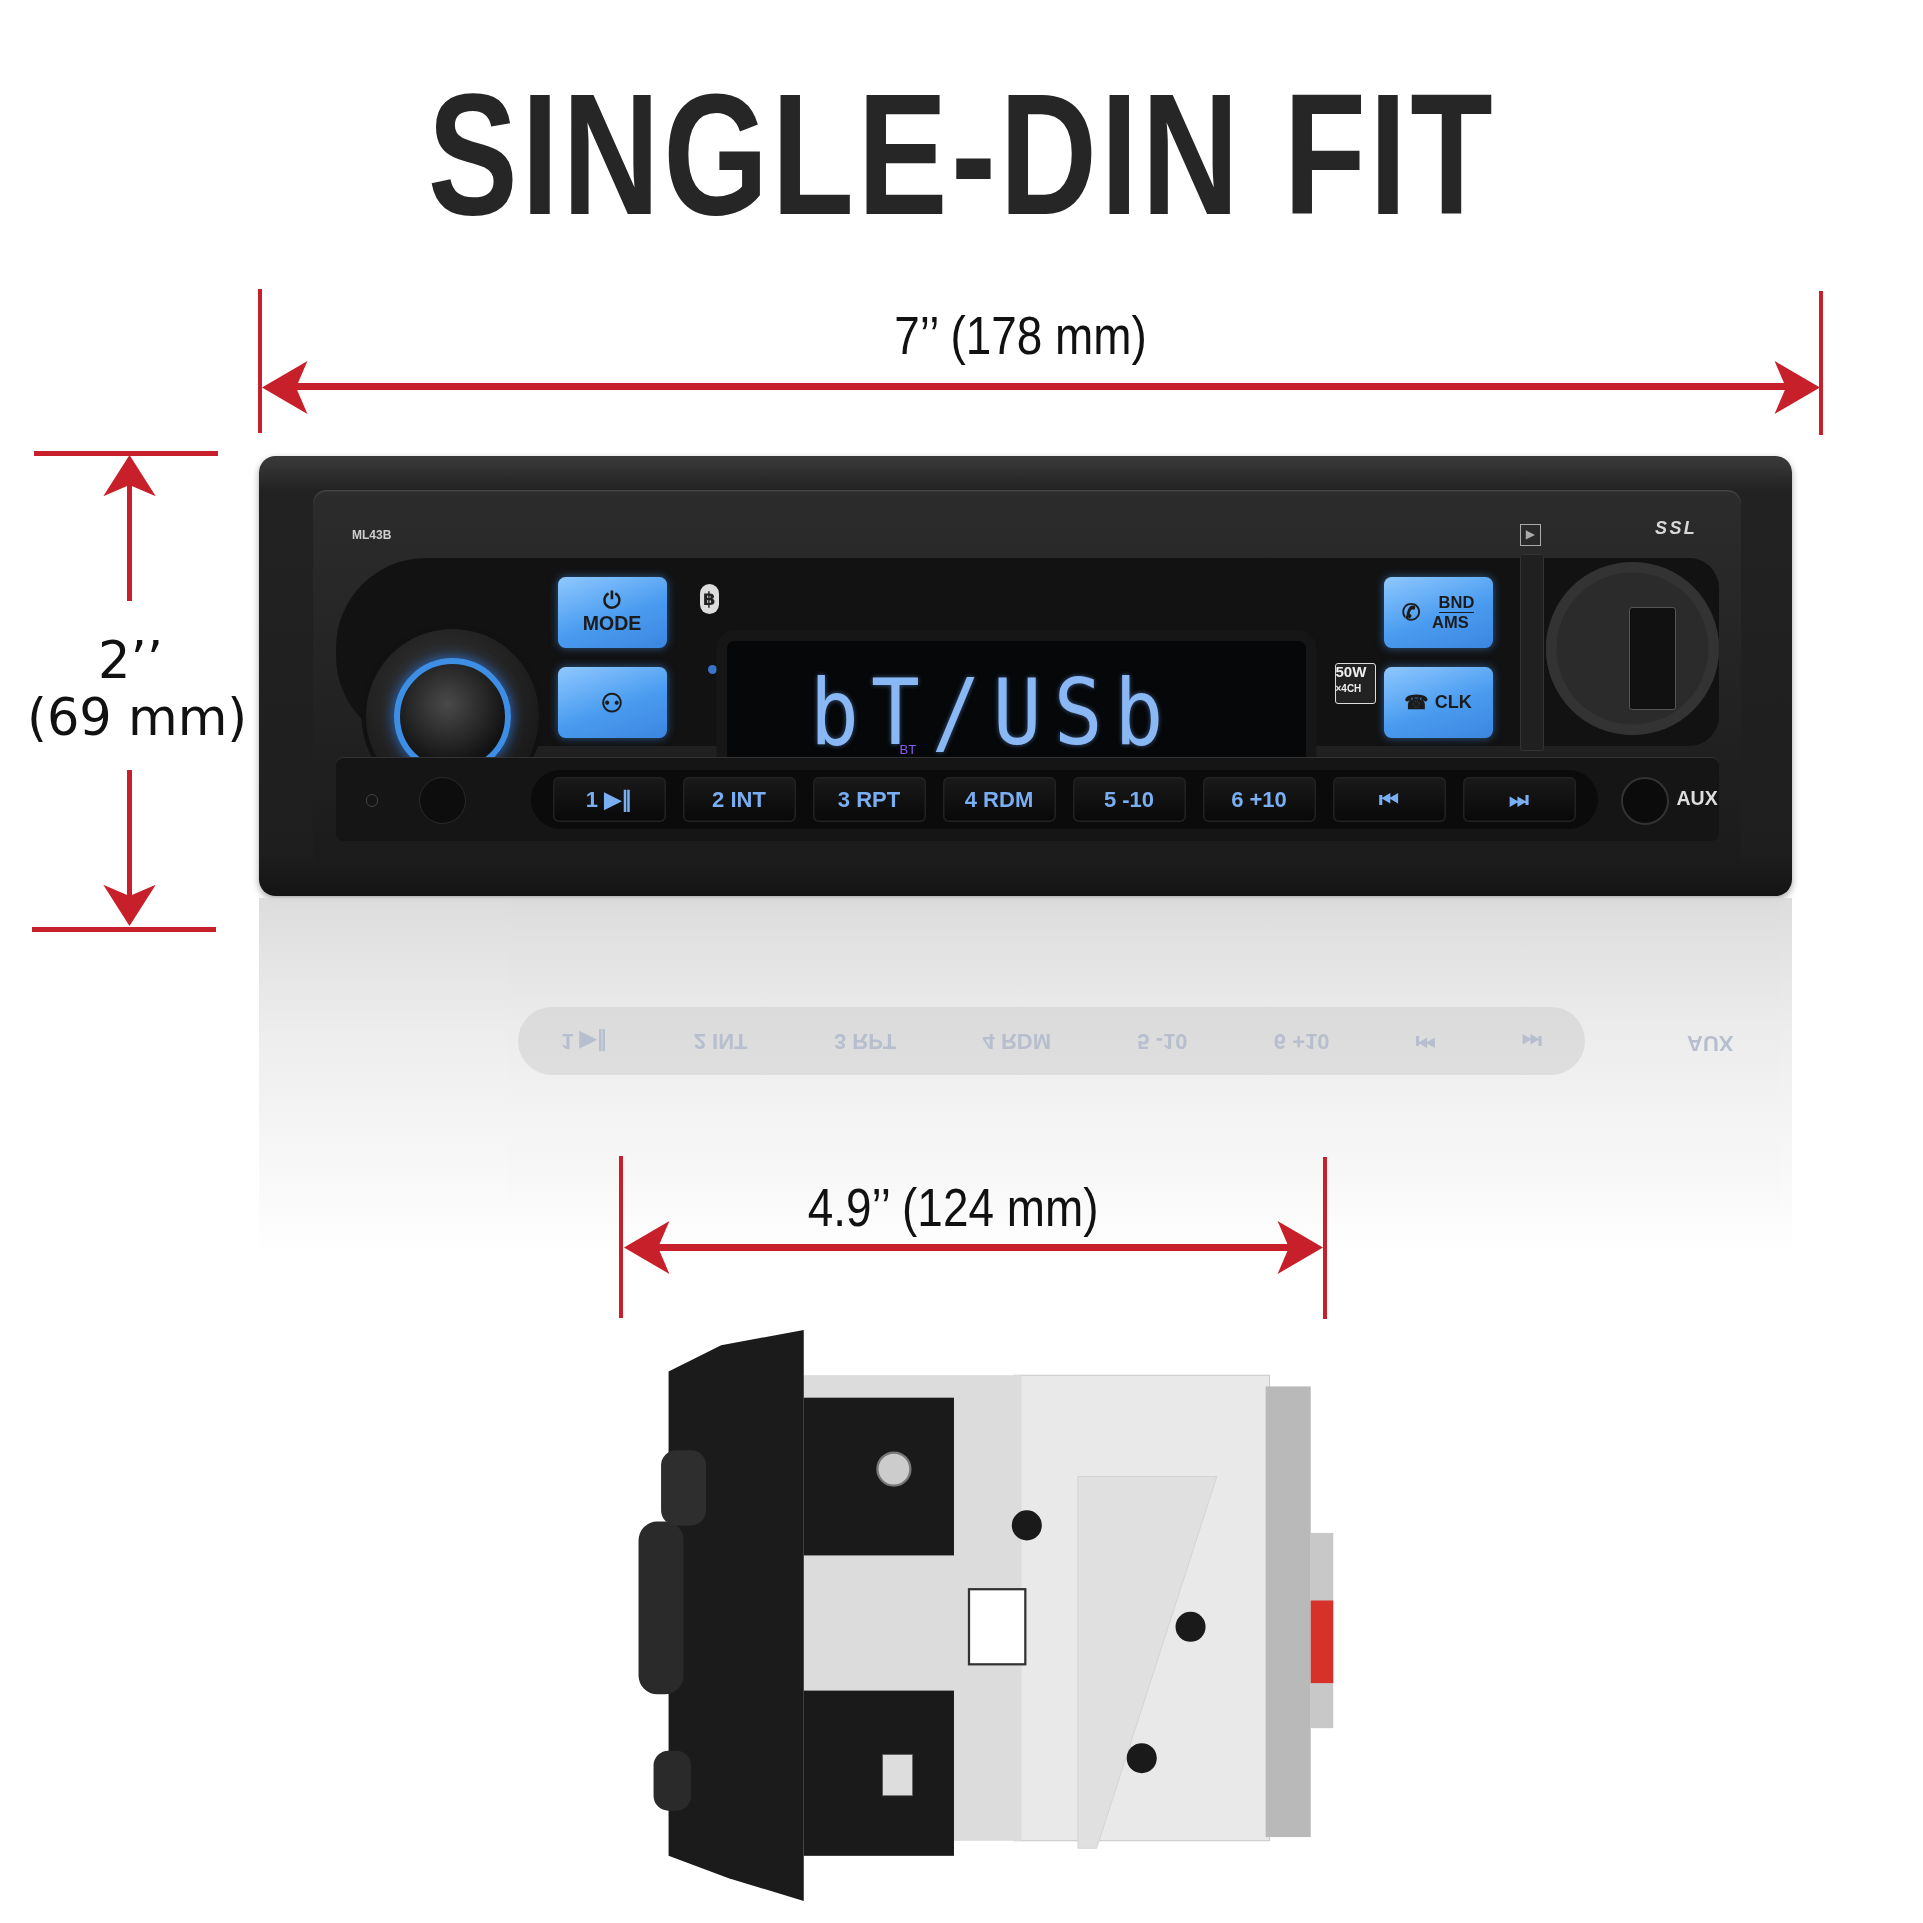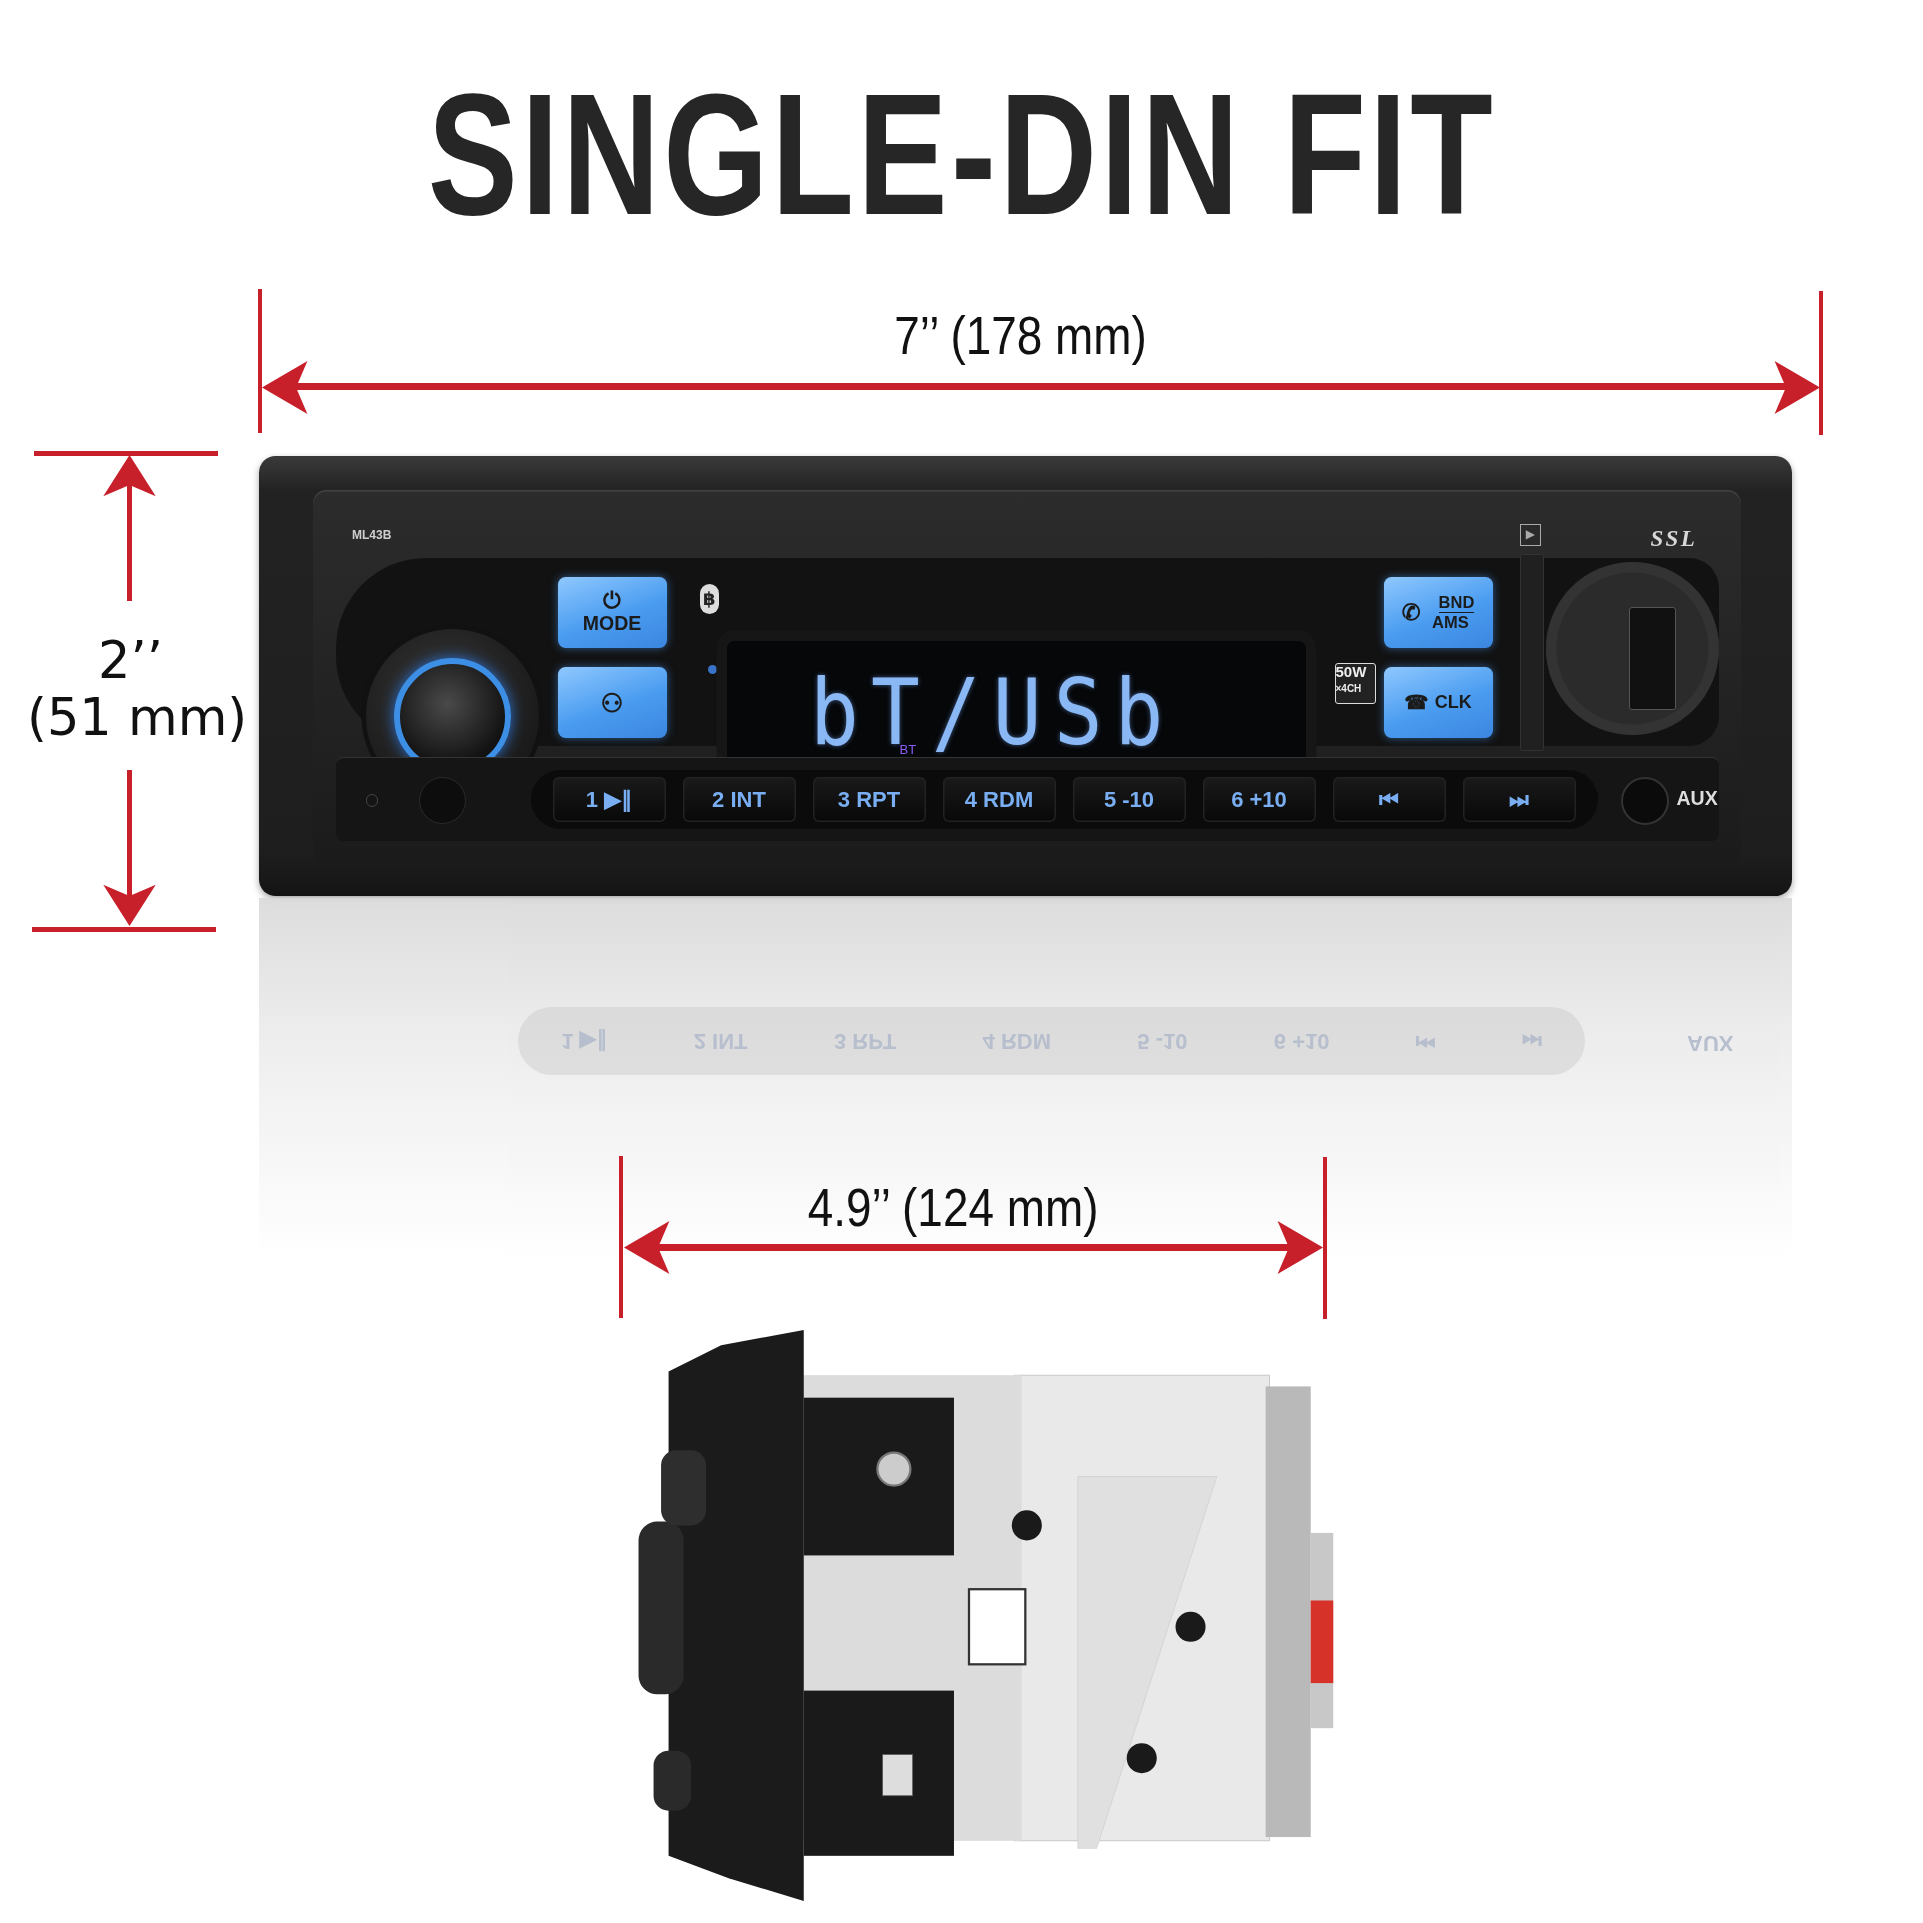--- a/index.html
+++ b/index.html
@@ -6,21 +6,21 @@
   body{width:1924px;height:1924px;position:relative;overflow:hidden;font-family:"DejaVu Sans",sans-serif;}
   .abs{position:absolute;}
   .title{left:0;width:1924px;top:68px;text-align:center;font-family:"Liberation Sans",sans-serif;font-weight:900;font-size:173px;letter-spacing:4.5px;color:#262626;transform:scaleX(0.78);transform-origin:center;line-height:1;}
   .red{background:#c8202a;}
   .dimlabel{font-family:"DejaVu Sans",sans-serif;color:#111;font-size:51px;white-space:nowrap;}
   .dimlabel.cond{font-family:"Liberation Sans",sans-serif;transform:scaleX(0.85);}
   
   .radio{left:259px;top:456px;width:1533px;height:440px;background:linear-gradient(#3a3a3a,#222 8%,#1e1e1e 90%,#141414);border-radius:16.5px;box-shadow:0 3px 7.5px rgba(0,0,0,.35);}
   .face{left:54px;top:34px;width:1428px;height:376px;border-radius:13.5px;background:linear-gradient(#2c2c2c,#1b1b1b);box-shadow:inset 0 1.5px 0 #444;}
   .model{left:39px;top:38px;color:#cfcfcf;font-family:"Liberation Sans",sans-serif;font-weight:bold;font-size:12px;}
-  .brand{right:44px;top:36px;color:#d8d8d8;font-family:Liberation Serif, serif;font-weight:900;font-size:23px;letter-spacing:2.3px;font-style:italic;}
+  .brand{right:44px;top:28px;color:#d8d8d8;font-family:Liberation Sans, sans-serif;font-weight:900;font-size:18px;letter-spacing:2.3px;font-style:italic;}
   .upper{left:22.5px;top:68px;width:1383px;height:188px;background:#121212;border-radius:90px 30px 30px 90px;}
   .knob-outer{left:30px;top:71px;width:173px;height:173px;border-radius:50%;background:radial-gradient(circle at 45% 40%,#3b3b3b,#1a1a1a 70%);box-shadow:0 0 0 4.5px #111;}
   .knob-ring{left:28.6px;top:28.6px;width:105px;height:105px;border-radius:50%;border:6.8px solid #3d8fe6;box-shadow:0 0 13.5px #2a6fd0;background:radial-gradient(circle at 45% 38%,#4a4a4a,#121212 70%);}
   .bluebtn{background:linear-gradient(160deg,#8fc8ff,#4a9cf0 55%,#3b86e0);color:#1b1b1b;font-family:"Liberation Sans",sans-serif;font-weight:bold;border-radius:7.5px;display:flex;flex-direction:column;align-items:center;justify-content:center;text-align:center;box-shadow:0 0 9px rgba(70,150,240,.55);}
   .lcd{left:391px;top:83px;width:579px;height:165px;background:#050708;border-radius:7.5px;box-shadow:0 0 0 10.5px #161616;}
   .lcdtext{left:83px;top:19px;color:#8ab8f5;font-family:"DejaVu Sans Mono",monospace;font-size:90px;letter-spacing:13.5px;transform:scaleX(0.9);transform-origin:left;text-shadow:0 0 6px rgba(120,170,255,.5);}
   .bt-ind{left:173px;top:101px;color:#8b5cf6;font-family:"Liberation Sans",sans-serif;font-size:13px;}
   .spectrum{left:132px;top:124px;width:316px;height:38px;}
   .badge{left:999px;top:105px;width:39px;height:39px;border:1.5px solid #ddd;border-radius:3px;color:#eee;font-family:"Liberation Sans",sans-serif;font-weight:bold;font-size:15px;line-height:16.5px;text-align:left;background:#222;}
   .lower{left:22.5px;top:267px;width:1383px;height:83px;background:#151515;border-radius:7.5px;border-top:1.5px solid #333;}
@@ -51,21 +51,21 @@
 <div class="abs red" style="left:32px;top:927px;width:184px;height:4.5px;"></div>
 <div class="abs red" style="left:127px;top:481px;width:5.3px;height:120px;"></div>
 <div class="abs red" style="left:127px;top:770px;width:5.3px;height:128px;"></div>
 <svg class="abs" style="left:103px;top:455px" width="53" height="45" viewBox="0 0 70 60">
     <polygon points="35,0 70,55 35,40 0,55" fill="#c8202a"></polygon>
   </svg>
 <svg class="abs" style="left:103px;top:881px" width="53" height="45" viewBox="0 0 70 60">
     <polygon points="35,60 70,5 35,20 0,5" fill="#c8202a"></polygon>
   </svg>
 <div class="abs dimlabel" style="left:98px;top:631px;font-size:51px;">2’’</div>
-<div class="abs dimlabel" style="left:27px;top:688px;font-size:51px;">(51 mm)</div>
+<div class="abs dimlabel" style="left:27px;top:688px;font-size:51px;">(69 mm)</div>
 
 <div class="abs radio">
   <div class="abs face">
     <div class="abs model">ML43B</div>
     <div class="abs brand">SSL</div>
     <div class="abs upper">
       <div class="abs knob-outer">
         <div class="abs knob-ring"></div>
       </div>
       <div class="abs bluebtn" style="left:222px;top:19px;width:109px;height:71px;font-size:19.5px;">

